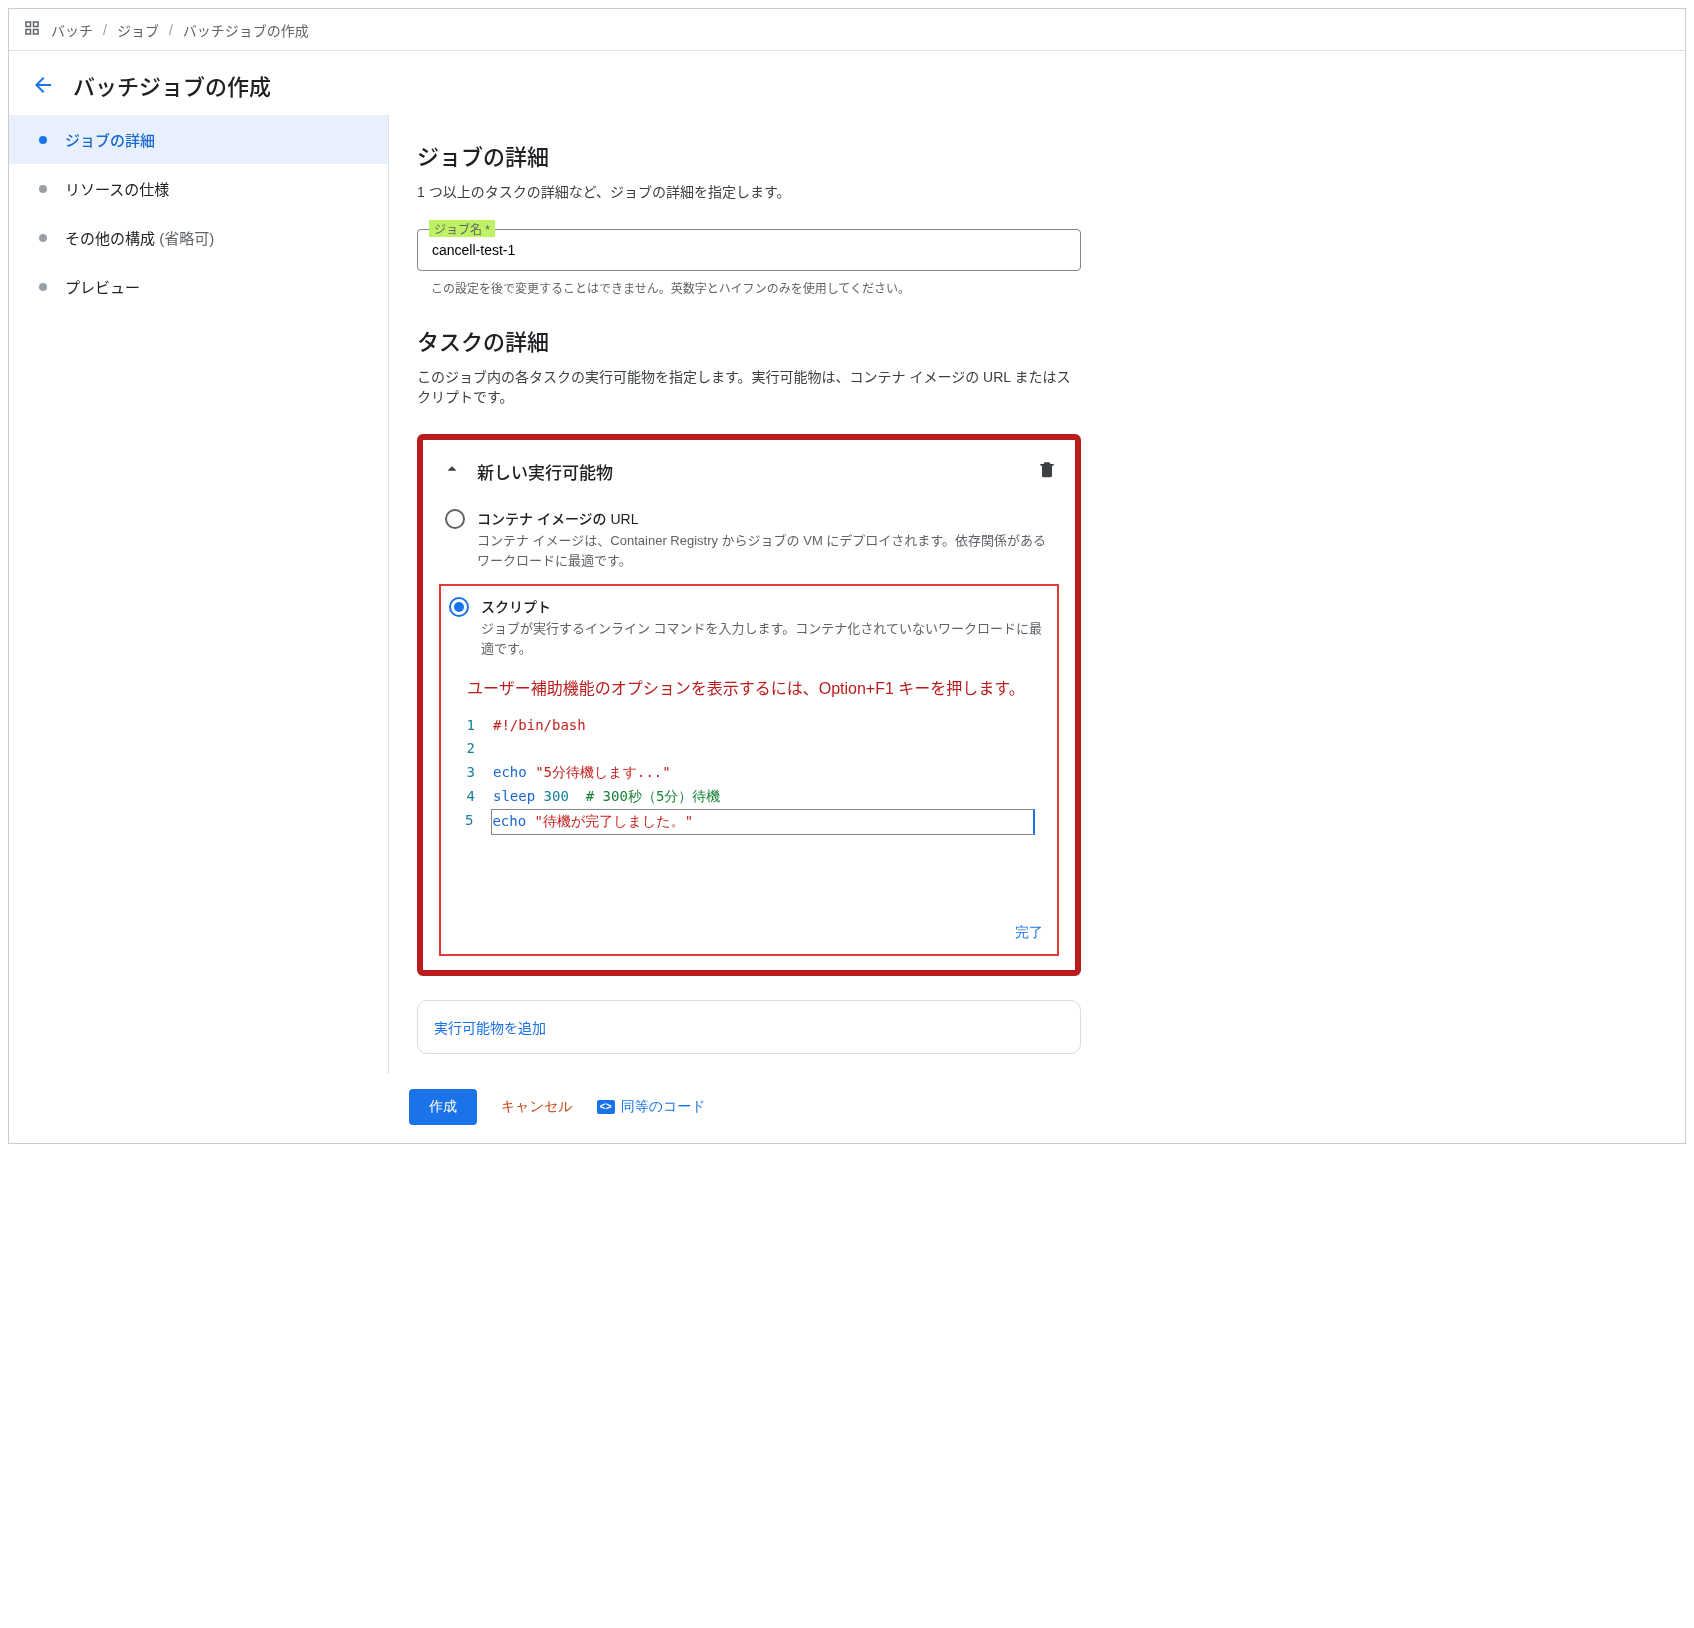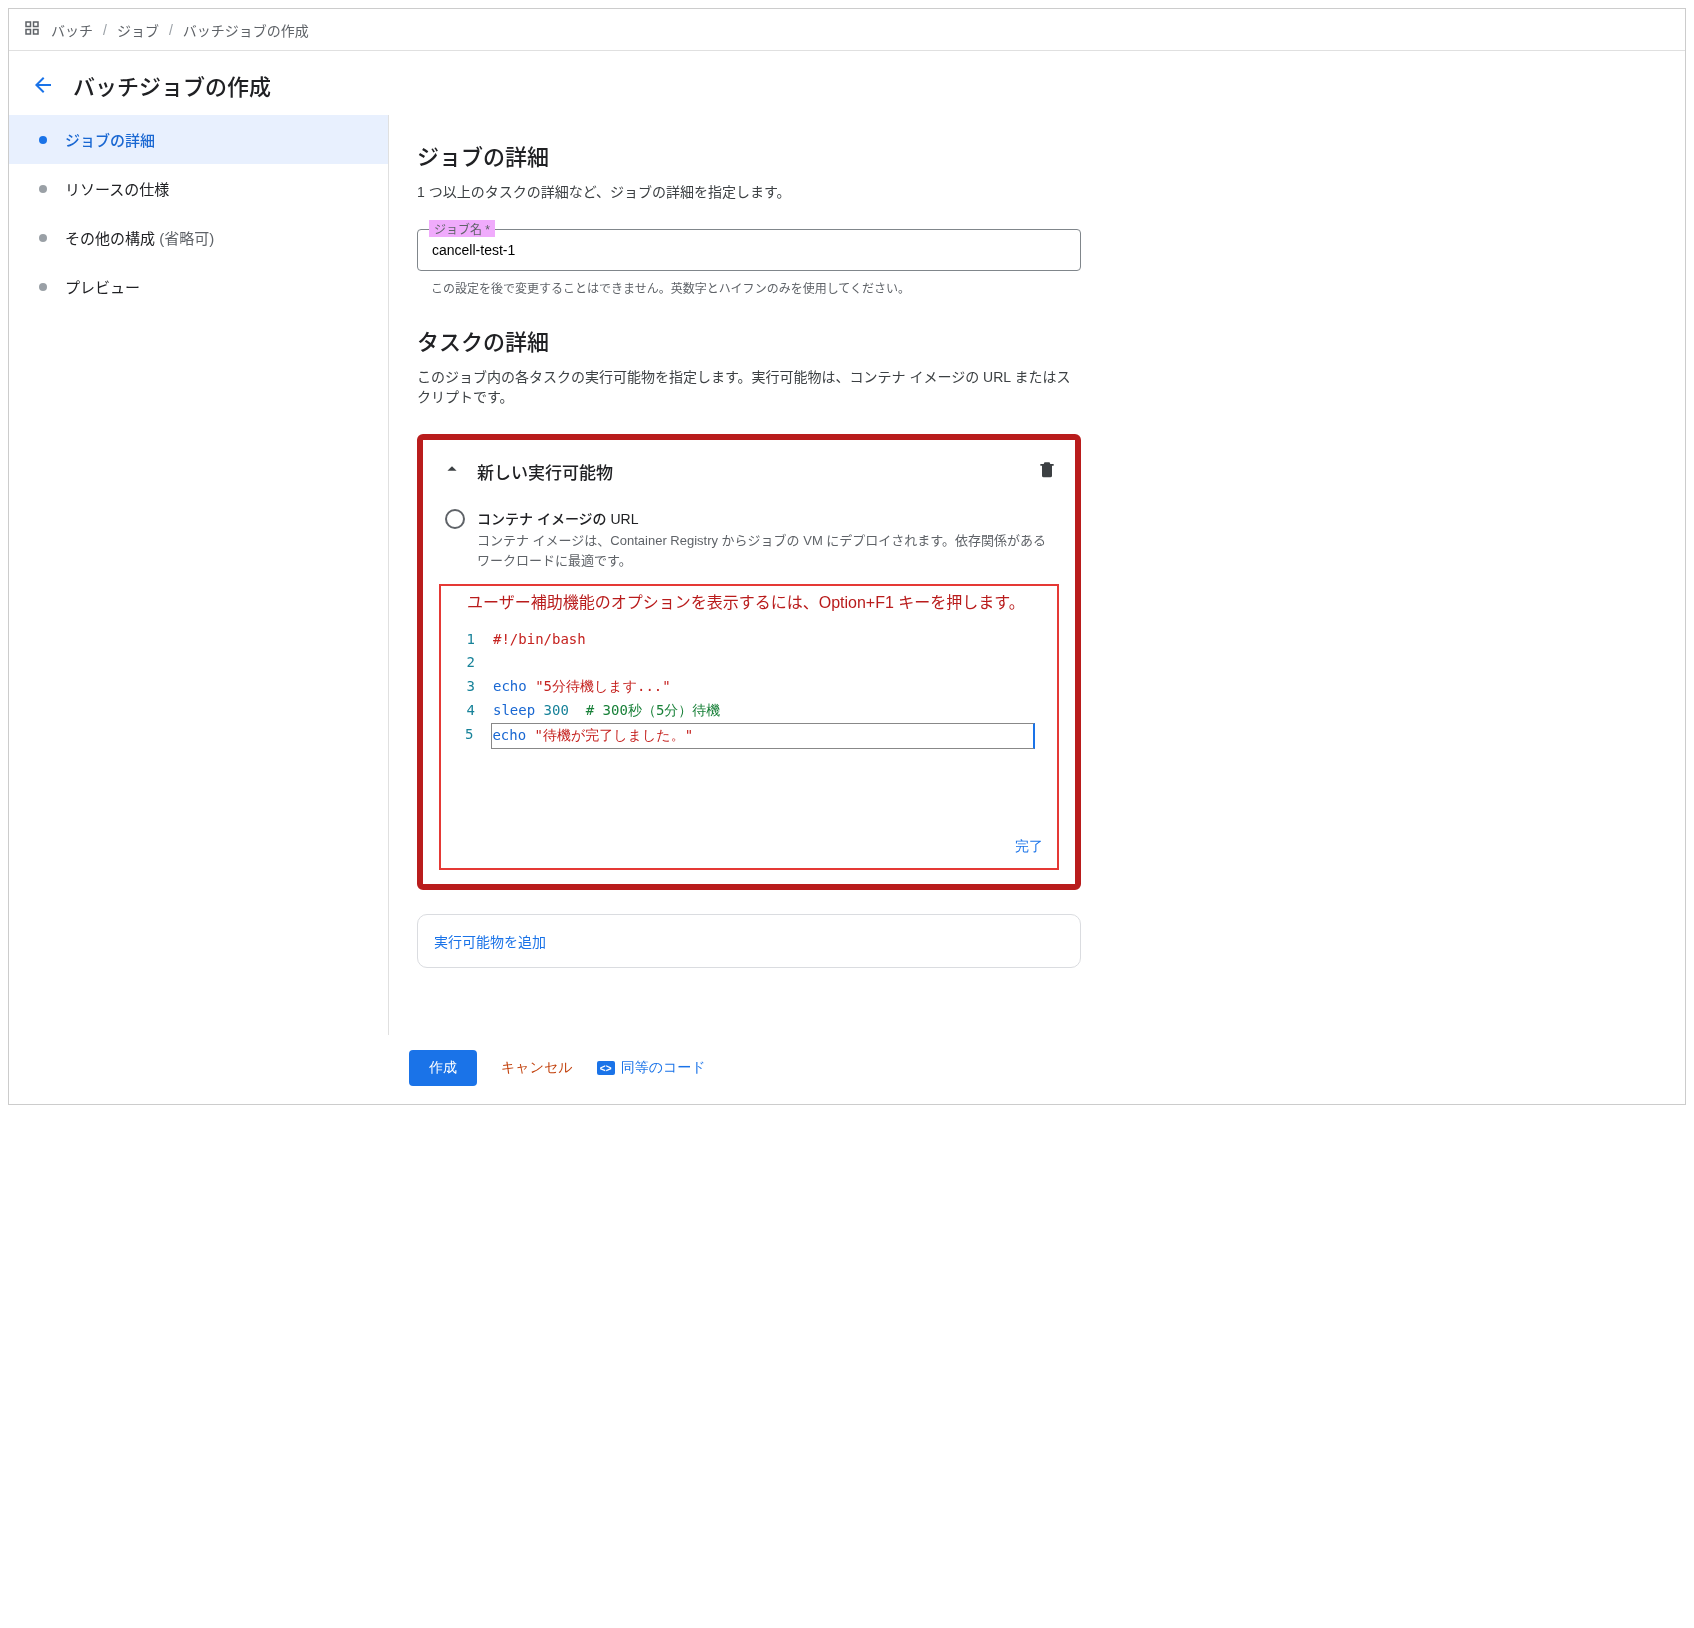--- a/index.html
+++ b/index.html
@@ -17,21 +17,21 @@
 .sidebar { width: 380px; border-right: 1px solid #e0e0e0; min-height: 920px; }
 .nav-item { display: flex; align-items: center; gap: 18px; padding: 14px 30px; font-size: 15px; cursor: pointer; }
 .nav-item.active { background: #e8f0fe; color: #1967d2; font-weight: 500; }
 .nav-item.active .dot { background: #1a73e8; }
 .dot { width: 8px; height: 8px; border-radius: 50%; background: #9aa0a6; }
 .optional { color: #5f6368; font-weight: 400; }
 .main { flex: 1; padding: 10px 28px 20px 28px; max-width: 720px; }
 .section-h { font-size: 22px; font-weight: 500; margin: 14px 0 10px; }
 .section-sub { font-size: 14px; color: #3c4043; margin-bottom: 28px; }
 .field-wrap { position: relative; margin-bottom: 8px; }
-.field-label { position: absolute; top: -9px; left: 12px; background: #f0abfc; padding: 0 5px; font-size: 12px; color: #5f6368; }
+.field-label { position: absolute; top: -9px; left: 12px; background: #bef264; padding: 0 5px; font-size: 12px; color: #5f6368; }
 .text-input { width: 100%; border: 1px solid #80868b; border-radius: 4px; padding: 12px 14px; font-size: 14px; }
 .helper { font-size: 12px; color: #5f6368; margin-bottom: 28px; padding-left: 14px; }
 .card { border: 6px solid #b91c1c; border-radius: 6px; padding: 18px 18px 14px; margin-bottom: 24px; }
 .card-head { display: flex; align-items: center; gap: 14px; margin-bottom: 18px; }
 .chev svg { width: 22px; height: 22px; fill: #3c4043; }
 .card-title { font-size: 17px; font-weight: 500; flex: 1; }
 .trash svg { width: 20px; height: 20px; fill: #3c4043; }
 .radio-row { display: flex; gap: 12px; padding: 6px 4px 14px; }
 .radio-outer { width: 20px; height: 20px; border: 2px solid #5f6368; border-radius: 50%; display: flex; align-items: center; justify-content: center; flex-shrink: 0; margin-top: 1px; }
 .radio-outer.checked { border-color: #1a73e8; }
@@ -140,20 +140,29 @@
 
         <div class="radio-row">
           <span class="radio-outer"></span>
           <div>
             <div class="radio-label">コンテナ イメージの URL</div>
             <div class="radio-desc">コンテナ イメージは、Container Registry からジョブの VM にデプロイされます。依存関係があるワークロードに最適です。</div>
           </div>
         </div>
 
         <div class="highlight-box">
+          <div class="radio-row">
+            <span class="radio-outer checked">
+                <span class="radio-inner"></span>
+              </span>
+            <div>
+              <div class="radio-label">スクリプト</div>
+              <div class="radio-desc">ジョブが実行するインライン コマンドを入力します。コンテナ化されていないワークロードに最適です。</div>
+            </div>
+          </div>
 
           <div class="a11y-hint">ユーザー補助機能のオプションを表示するには、Option+F1 キーを押します。</div>
 
           <div class="editor">
             <div class="ed-line">
                 <span class="lineno">1</span>
                 <span class="code c-red">#!/bin/bash</span>
               </div>
             <div class="ed-line">
                 <span class="lineno">2</span>

